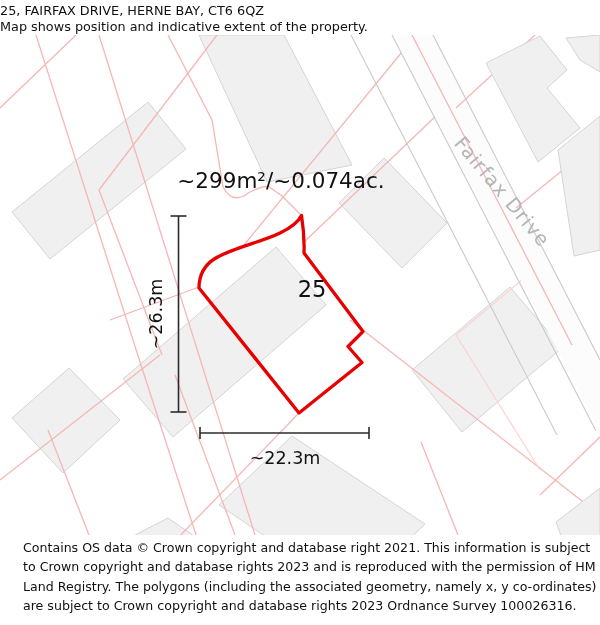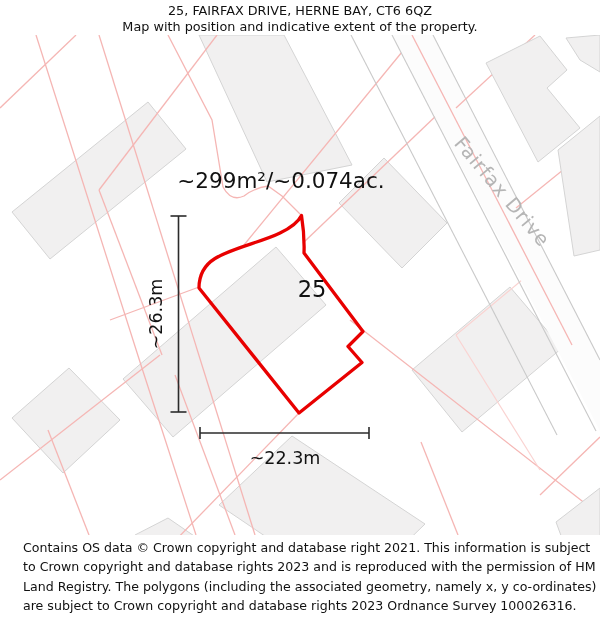--- a/index.html
+++ b/index.html
@@ -1,39 +1,39 @@
 <!DOCTYPE html>
 <html style="--property_outline: #e80000; --parcel_line: #f5b6b4; --building_fill: #f1f0f0; --building_stroke: #d4d4d4; --road_edge: #c9c9c9; --road_label: #b5b5b5; --dimension: #2b2b2b;"><head>
 <meta charset="utf-8">
 <style>
   html,body{margin:0;padding:0;background:#ffffff;}
   body{width:600px;height:625px;position:relative;overflow:hidden;
        font-family:"DejaVu Sans","Liberation Sans",sans-serif;color:#111;}
-  .header{position:absolute;top:3px;left:0;width:600px;text-align:center;
+  .header{position:absolute;top:3px;left:0;width:600px;
           font-size:12.8px;line-height:15.5px;color:#111;}
   .map-wrap{position:absolute;top:35px;left:0;width:524px;height:500px;background:#fff;}
   svg{display:block;}
   .bld{fill:var(--building_fill,#f1f0f0);stroke:var(--building_stroke,#d4d4d4);stroke-width:1;}
   .pk{stroke:var(--parcel_line,#f5b6b4);stroke-width:1.3;fill:none;}
   .pk-light{stroke:#fad3d1;stroke-width:1.2;fill:none;}
   .gray-edge{stroke:var(--road_edge,#c9c9c9);stroke-width:1.1;fill:none;}
   .road-fill{fill:#fcfcfc;stroke:none;}
   .prop{fill:none;stroke:var(--property_outline,#e80000);stroke-width:3.3;stroke-linejoin:round;}
   .dim{stroke:var(--dimension,#2b2b2b);stroke-width:1.6;fill:none;}
   .maplabel{fill:#111;}
   .roadname{fill:var(--road_label,#b5b5b5);letter-spacing:1px;}
   .footer{position:absolute;top:538px;left:5px;width:583px;font-size:12.6px;
           line-height:19.4px;color:#111;text-align:left;margin-left:18px;}
 </style>
 </head>
 <body>
 
 <div class="header">
   <div>25, FAIRFAX DRIVE, HERNE BAY, CT6 6QZ</div>
-  <div>Map with position and indicative extent of the property.</div>
+  <div>Map shows position and indicative extent of the property.</div>
 </div>
 
 <div class="map-wrap">
 <svg width="600" height="500" viewBox="0 35 600 500">
 
   <g>
     <polygon class="bld" points="12,212 148,102 186,149 50,259"></polygon>
     <polygon class="bld" points="199,35 284,35 352,165 267,182"></polygon>
     <polygon class="bld" points="384,158 447,223 402,268 339,203"></polygon>
     <polygon class="bld" points="276,247 326,305 173,437 123,379"></polygon>

